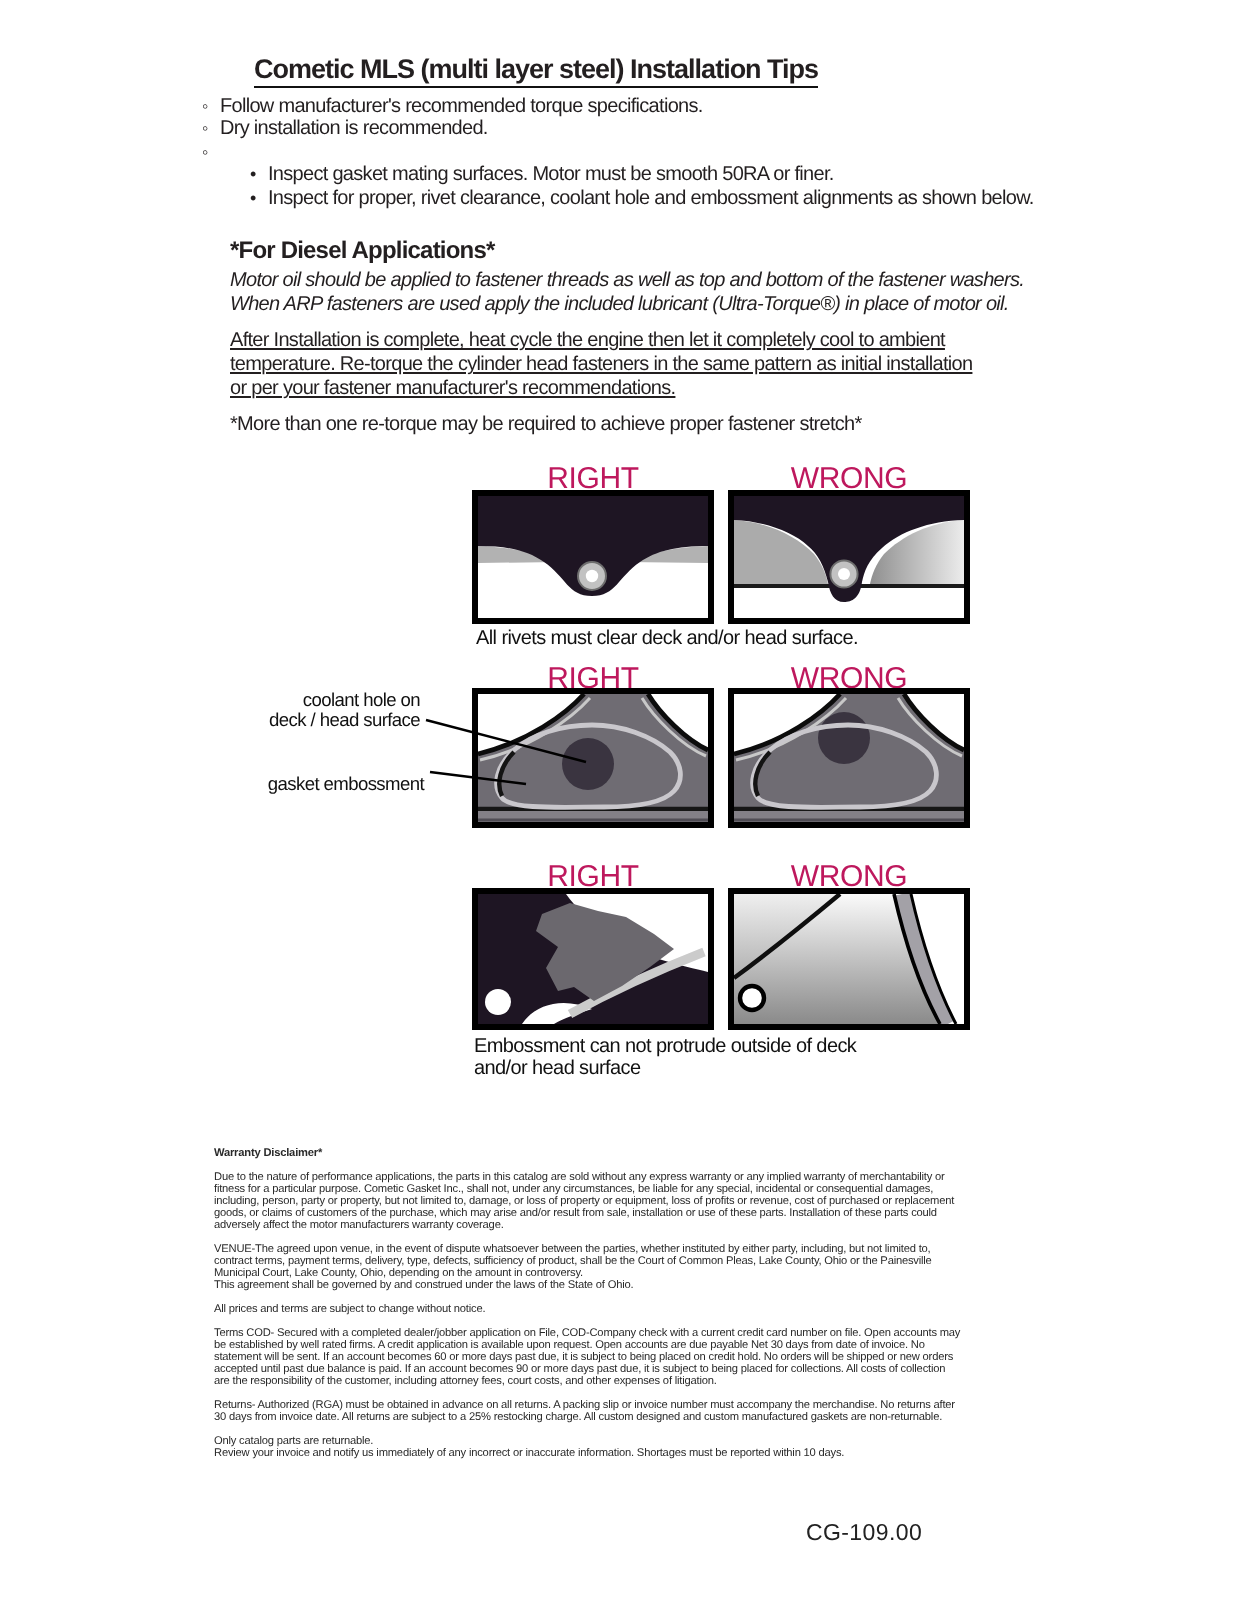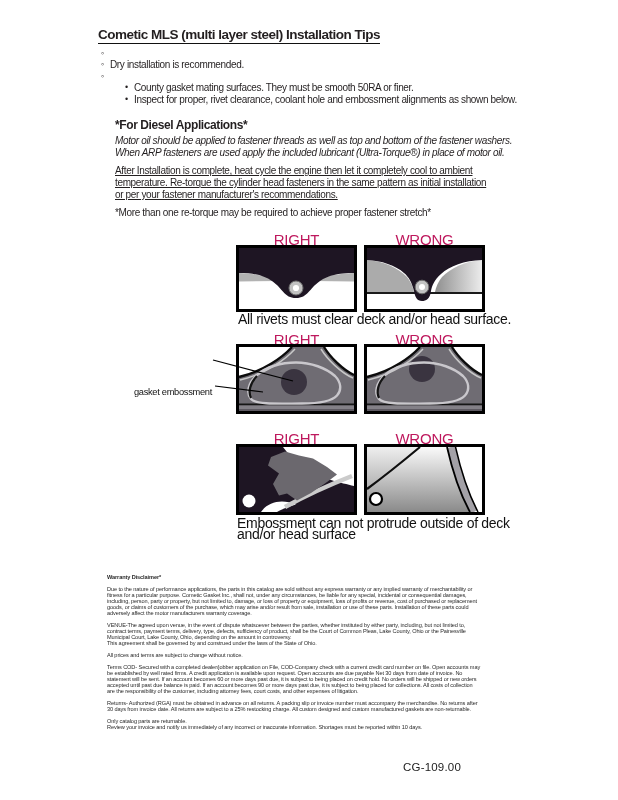--- a/index.html
+++ b/index.html
@@ -1,65 +1,66 @@
 <!DOCTYPE html>
 <html><head>
 <meta charset="utf-8">
 <style>
   html,body{margin:0;padding:0;}
   body{width:618px;height:800px;background:#ffffff;position:relative;overflow:hidden;
        font-family:"Liberation Sans", sans-serif;color:#231f20;}
   .abs{position:absolute;}
   .pre{white-space:pre-line;}
   
-  .doc-title{left:98px;top:27px;font-size:13.5px;font-weight:bold;letter-spacing:-0.5px;
+  .doc-title{left:127px;top:27px;font-size:13.5px;font-weight:bold;letter-spacing:-0.5px;
              border-bottom:1.6px solid #111;padding-bottom:1px;}
   
   .bullets{left:101px;top:48px;font-size:10px;letter-spacing:-0.35px;line-height:11.4px;}
   .b-row{display:flex;}
   .b-marker{width:9px;font-size:9px;line-height:11.4px;text-align:left;}
   .sub{padding-left:24px;}
   .sub .b-marker{font-size:9px;}
   
   .h2{left:115px;top:118px;font-size:12px;font-weight:bold;letter-spacing:-0.4px;}
   .para{font-size:10px;letter-spacing:-0.35px;line-height:12px;width:480px;}
   .p1{left:115px;top:135px;font-style:italic;}
   .p2{left:115px;top:165px;text-decoration:underline;}
   .p3{left:115px;top:207px;}
   
   .fig-h{width:121px;text-align:center;font-size:15px;letter-spacing:-0.2px;color:#be185d;}
-  .cap{font-size:14px;letter-spacing:-0.3px;line-height:11px;color:#111;}
+  .cap{font-size:10px;letter-spacing:-0.3px;line-height:11px;color:#111;}
   .panel{position:absolute;width:121px;}
   .lbl{font-size:9.3px;letter-spacing:-0.3px;line-height:10.3px;text-align:right;color:#111;}
   
   .legal{left:107px;top:574px;width:445px;font-size:5.6px;letter-spacing:-0.1px;line-height:6px;color:#2a2a2a;}
   .legal p{margin:0 0 6px 0;}
   .legal p.tight{margin-top:-6px;}
   .legal .lh{font-weight:bold;margin-bottom:6px;}
   .footer-code{left:387px;top:761px;font-size:11.5px;letter-spacing:0.2px;color:#222;margin-left:16px;}
 </style>
 </head>
 <body>
 
 <div class="abs doc-title">Cometic MLS (multi layer steel) Installation Tips</div>
 
 <div class="abs bullets">
   <div class="b-row">
     <span class="b-marker">◦</span>
+    <span>Follow manufacturer's recommended torque specifications.</span>
   </div>
   <div class="b-row">
     <span class="b-marker">◦</span>
     <span>Dry installation is recommended.</span>
   </div>
   <div class="b-row">
     <span class="b-marker">◦</span>
   </div>
   <div class="b-row sub">
     <span class="b-marker">•</span>
-    <span>County gasket mating surfaces.  They must be smooth 50RA or finer.</span>
+    <span>Inspect gasket mating surfaces.  Motor must be smooth 50RA or finer.</span>
   </div>
   <div class="b-row sub">
     <span class="b-marker">•</span>
     <span>Inspect for proper, rivet clearance, coolant hole and embossment alignments as shown below.</span>
   </div>
 </div>
 
 <div class="abs h2">*For Diesel Applications*</div>
 <div class="abs para pre p1">Motor oil should be applied to fastener threads as well as top and bottom of the fastener washers.
 When ARP fasteners are used apply the included lubricant (Ultra-Torque®) in place of motor oil.</div>
@@ -97,20 +98,22 @@
   <circle cx="58" cy="42" r="3" fill="#ffffff"></circle>
   <rect x="1.5" y="1.5" width="118" height="64" fill="none" stroke="#000000" stroke-width="3"></rect>
 </svg>
 
 <div class="abs cap" style="left:238px;top:314px;">All rivets must clear deck and/or head surface.</div>
 
 <div class="abs" style="left:100px;top:330px;width:434px;height:100px;">
   <div class="abs fig-h" style="left:136px;top:1px;">RIGHT</div>
   <div class="abs fig-h" style="left:264px;top:1px;">WRONG</div>
 
+  <div class="abs lbl pre" style="left:0px;top:15px;width:110px;">coolant hole on
+deck / head surface</div>
   <div class="abs lbl" style="left:0px;top:47px;width:112px;margin-top:10px;">gasket embossment</div>
 
   <svg class="panel" style="left:136px;top:14px;" width="121" height="70" viewBox="0 0 121 70">
     <rect x="0" y="0" width="121" height="70" fill="#6f6c73"></rect>
     <path d="M3,3 H56 C47,13 28,27 3,33 Z" fill="#ffffff"></path>
     <path d="M118,3 H88 C94,13 107,26 118,31 Z" fill="#ffffff"></path>
     <path d="M56,3 C47,13 28,27 3,33" fill="none" stroke="#0c0c0c" stroke-width="2.4"></path>
     <path d="M88,3 C94,13 107,26 118,31" fill="none" stroke="#0c0c0c" stroke-width="2.4"></path>
     <path d="M59,5 C50,15 30,30 4,36" fill="none" stroke="#c8c8c8" stroke-width="1.5"></path>
     <path d="M85,5 C91,15 105,29 117,34" fill="none" stroke="#c8c8c8" stroke-width="1.5"></path>

